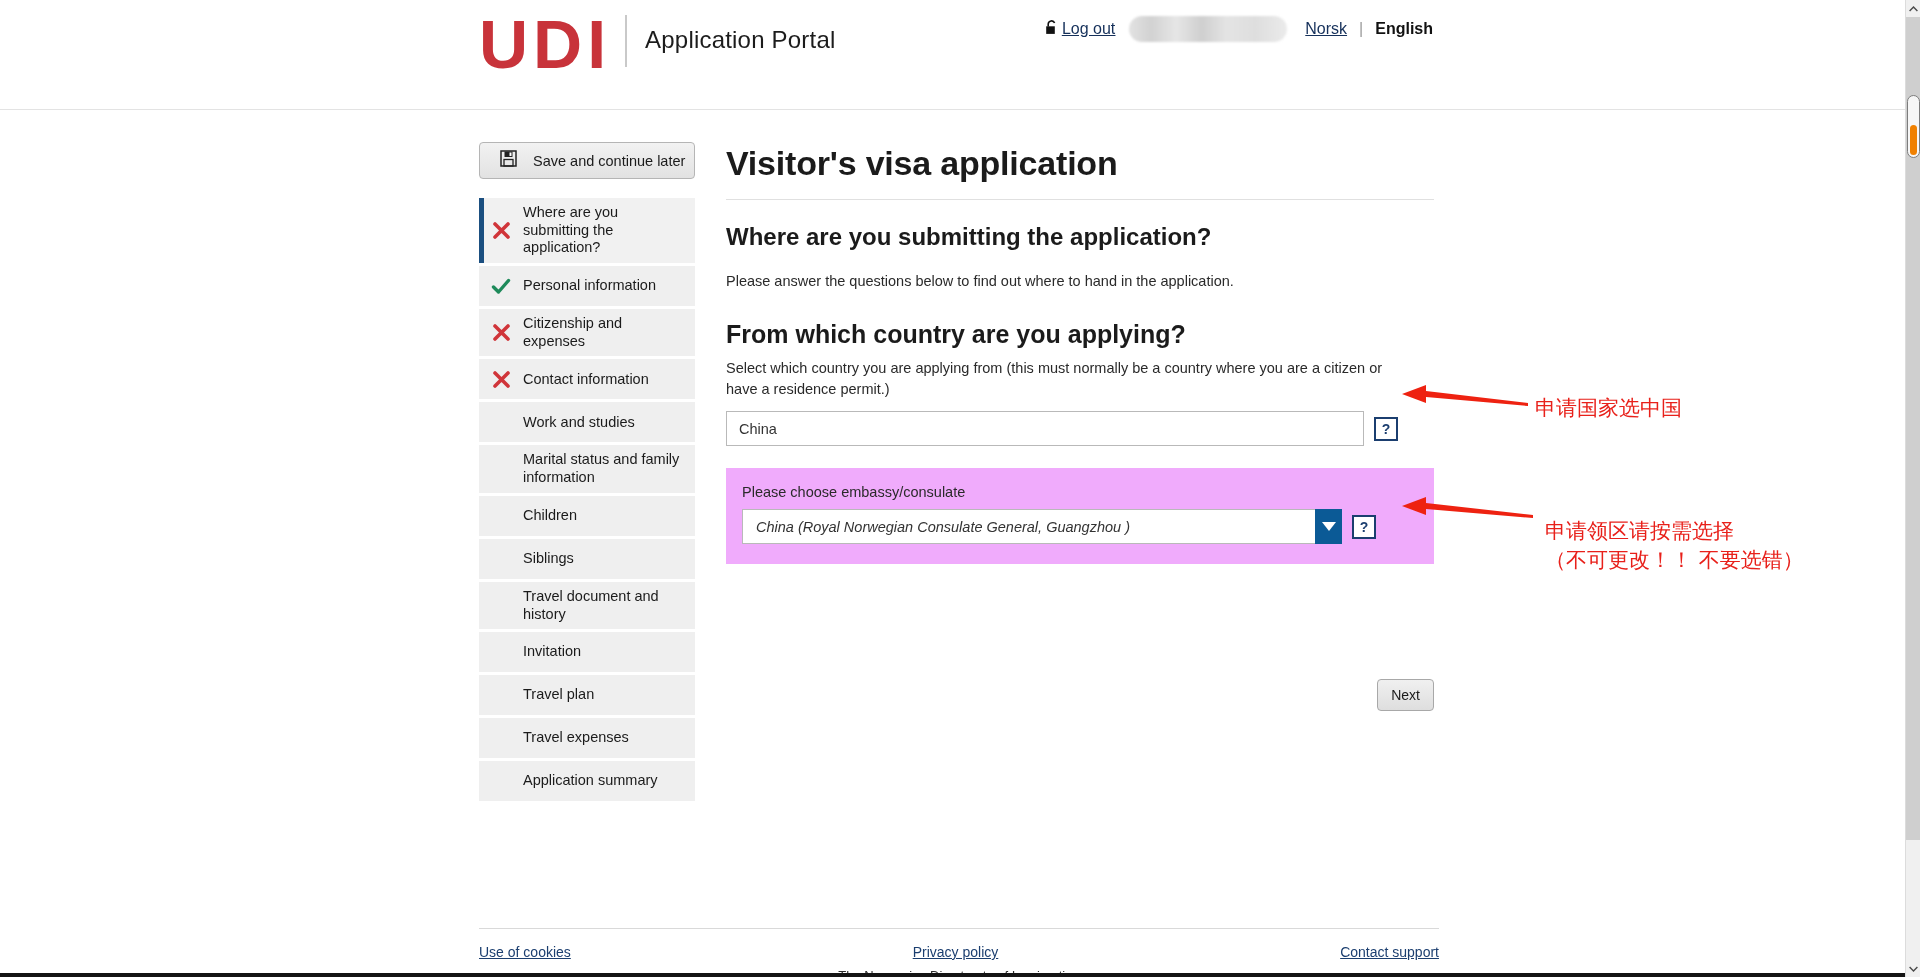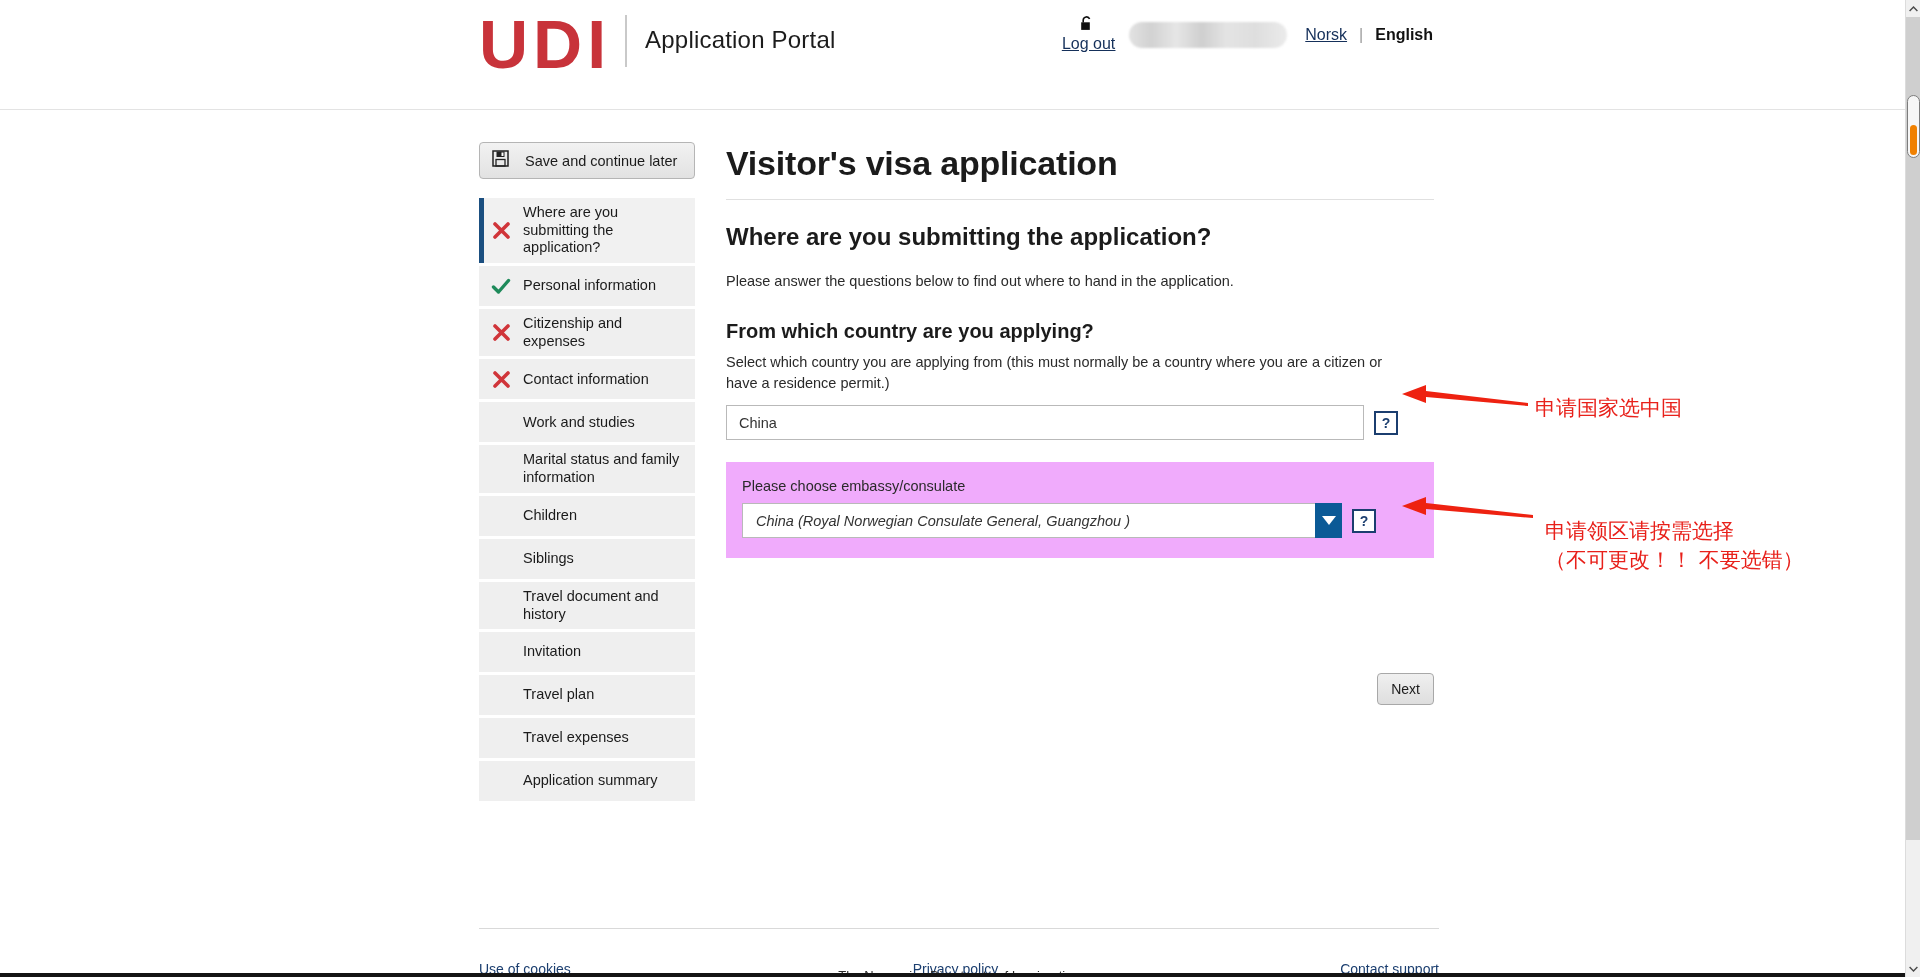--- a/index.html
+++ b/index.html
@@ -60,21 +60,20 @@
     right: 472px; top: 16px;
     display: flex;
     align-items: center;
     font-size: 16px;
   }
   .logout {
     display: flex; align-items: center;
     color: #15305a;
     margin-right: 14px;
     white-space: nowrap;
-    flex-direction: column;
   }
   .logout .lbl {
     text-decoration: underline;
     color: #15305a;
     font-size: 16px;
   }
   .lock-ico { margin-right: 4px; display:block; }
 
   .redacted {
     width: 158px; height: 26px;
@@ -111,21 +110,21 @@
     position: absolute;
     left: 0; top: 0;
     width: 216px;
   }
   .save-btn {
     width: 216px; height: 37px;
     background: linear-gradient(#f2f2f2,#e2e2e2);
     border: 1px solid #b5b5b5;
     border-radius: 4px;
     display: flex; align-items: center;
-    padding-left: 12px;
+    padding-left: 20px;
     cursor: pointer;
     margin-bottom: 19px;
   }
   .save-btn .txt {
     font-size: 14.5px;
     color: #1b1b1b;
     margin-left: 16px;
   }
   .nav-list { width: 216px; }
   .nav-item {
@@ -186,21 +185,21 @@
     font-weight: 700;
     color: #1b1b1b;
     margin: 0 0 22px 0;
   }
   .lead {
     font-size: 14.5px;
     color: #2a2a2a;
     margin: 0 0 31px 0;
   }
   .h3 {
-    font-size: 20px;
+    font-size: 25px;
     font-weight: 700;
     color: #1b1b1b;
     margin: 0 0 9px 0;
   }
   .desc {
     font-size: 14.5px;
     color: #2a2a2a;
     line-height: 1.42;
     width: 690px;
     margin: 0 0 12px 0;
@@ -294,21 +293,21 @@
     font-family: "Liberation Sans", sans-serif;
     padding: 0 13px;
   }
 
   
   .footer {
     position: absolute;
     left: 479px; top: 928px;
     width: 960px;
     border-top: 1px solid #d9d9d9;
-    padding-top: 32px;
+    padding-top: 15px;
     display: flex;
     justify-content: space-between;
     font-size: 14px;
   }
   .footer a {
     color: #1b3e6f;
     text-decoration: underline;
   }
   .footer-note {
     position: absolute;

